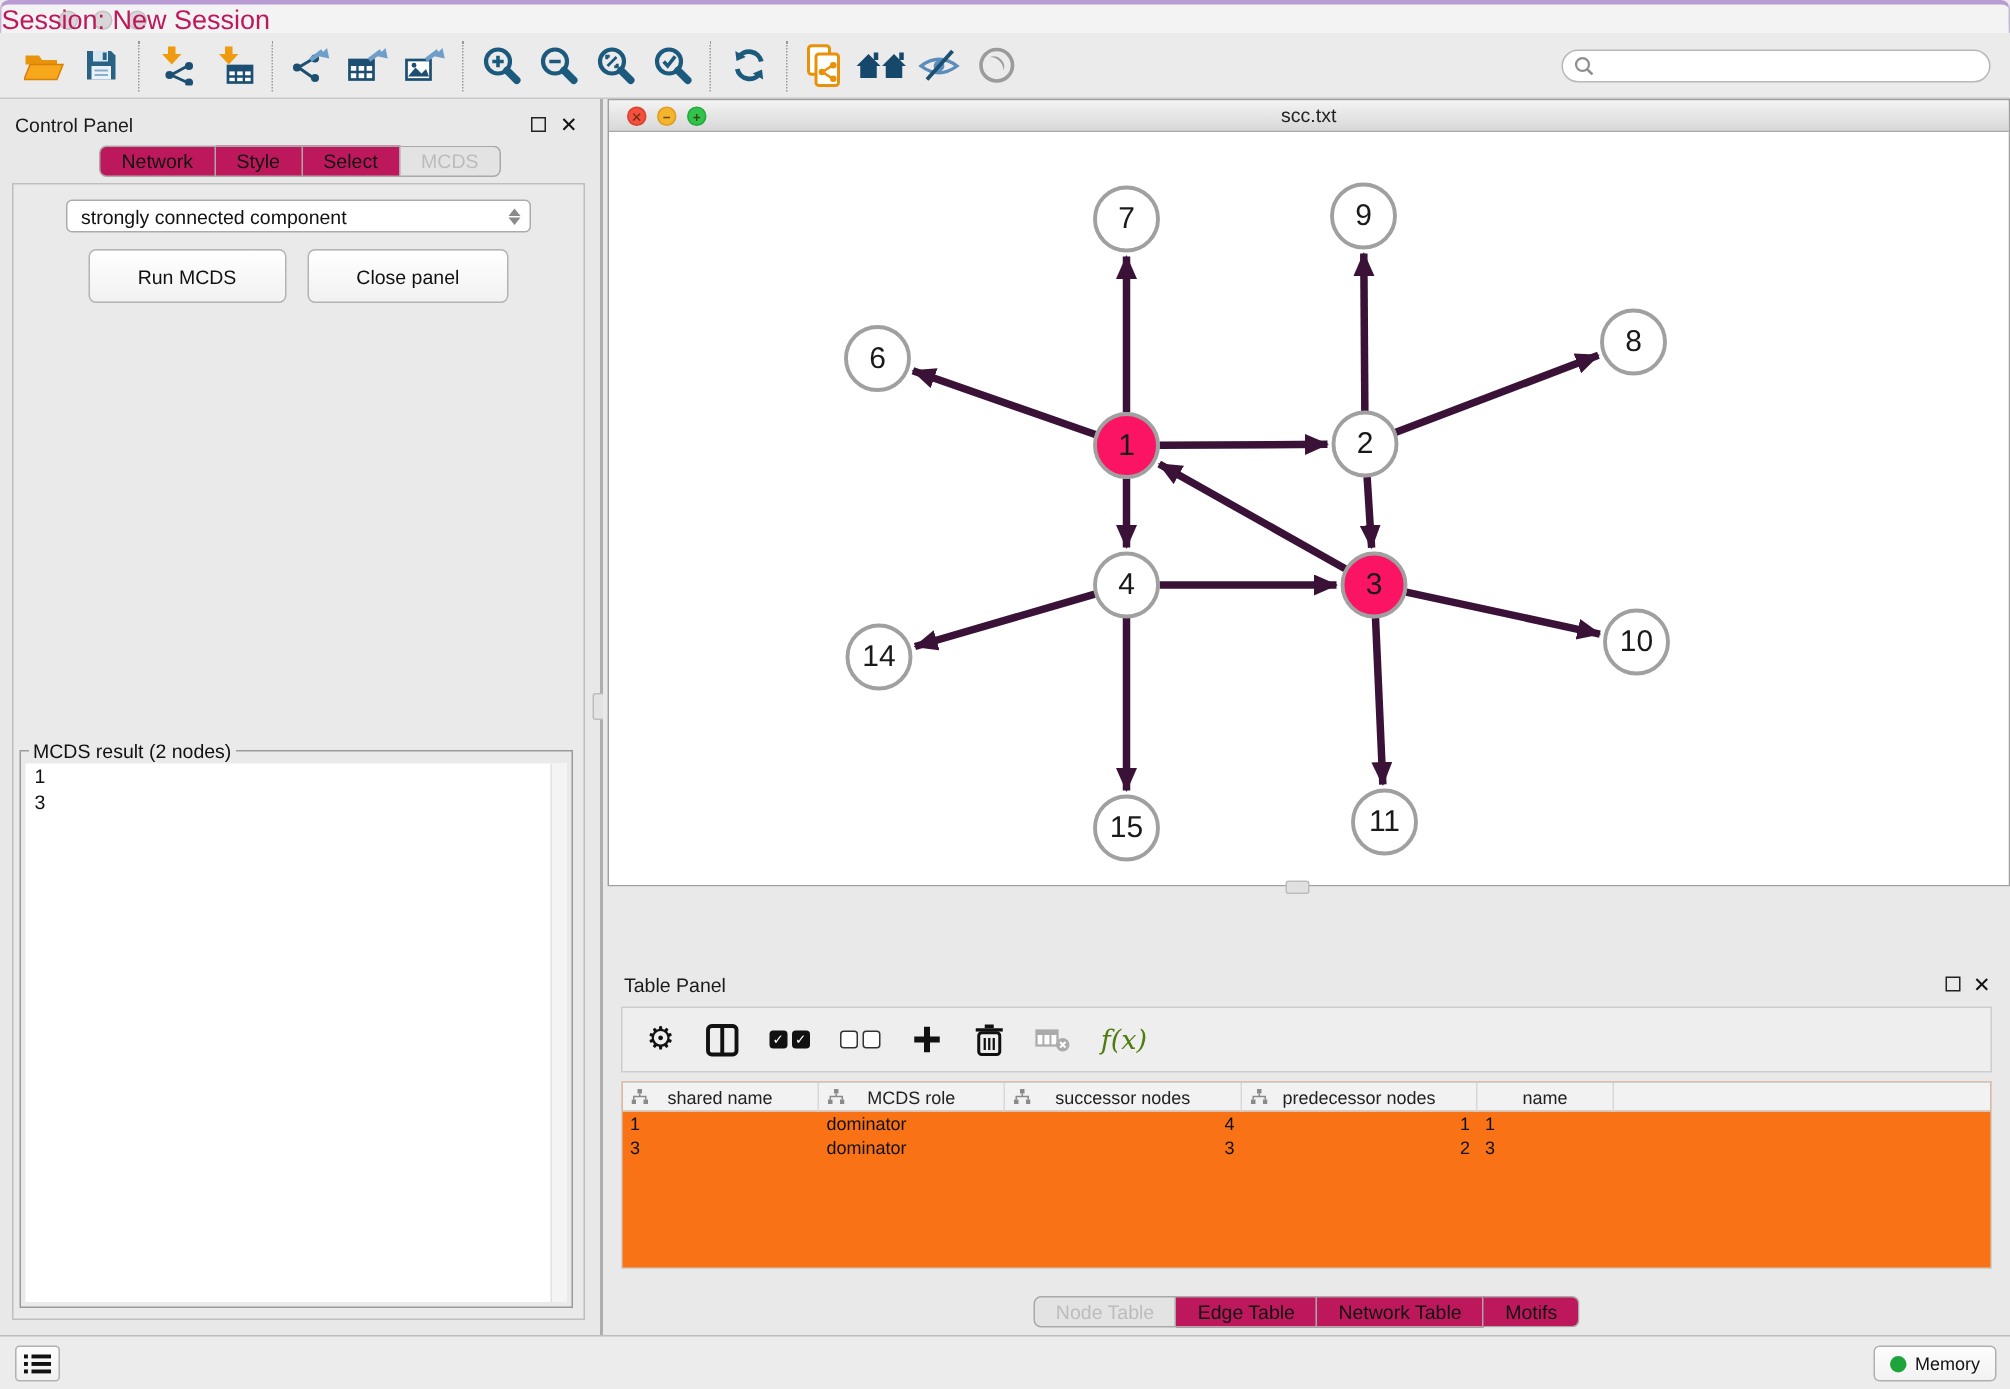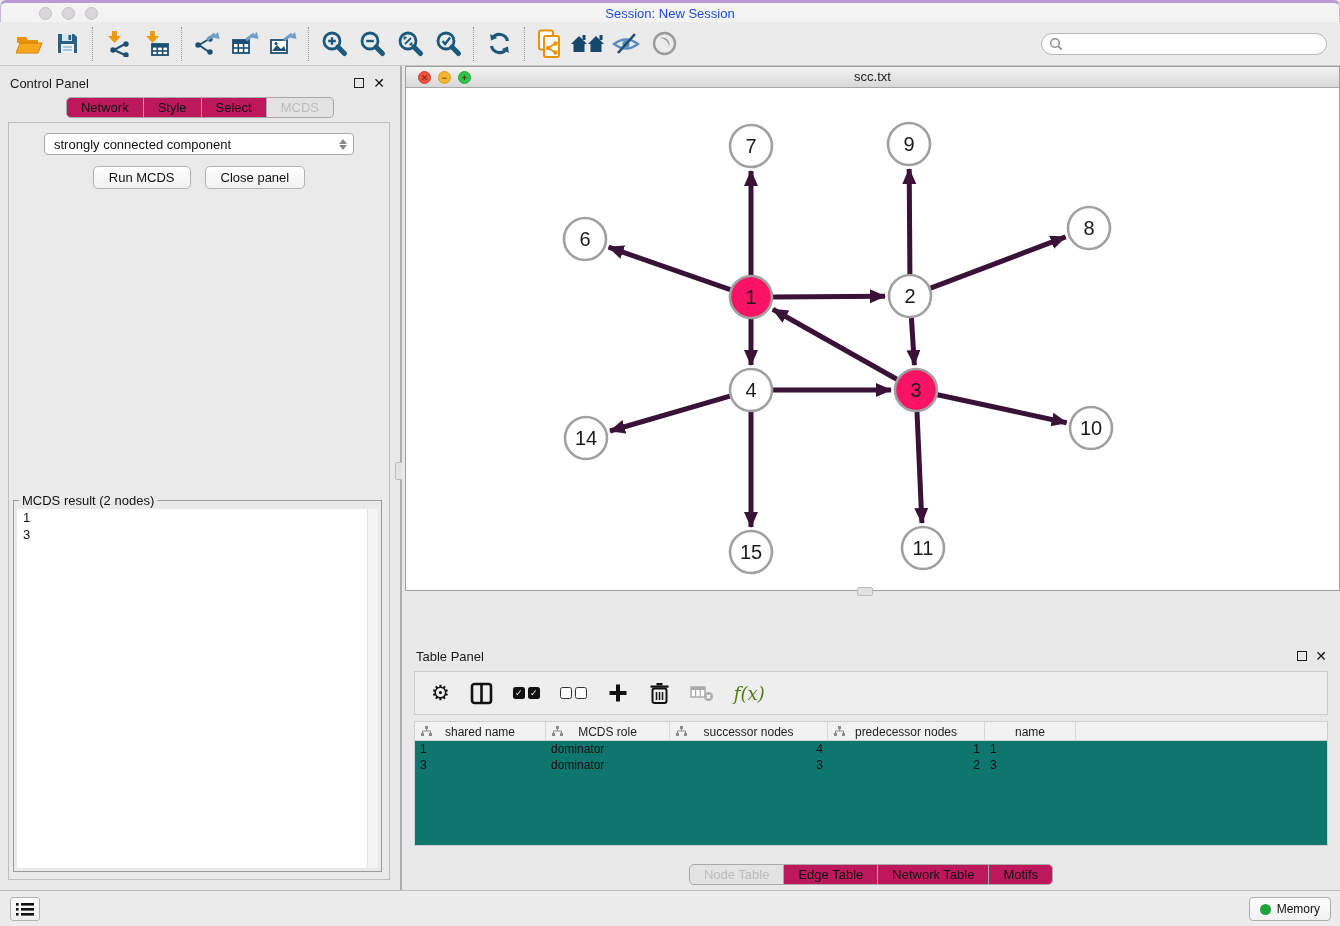--- a/index.html
+++ b/index.html
@@ -6,21 +6,21 @@
   html,body { width:1340px; height:926px; }
   body { font-family:"Liberation Sans","DejaVu Sans",sans-serif; background:#ececec; position:relative; overflow:hidden; }
 
   
   .titlebar { position:absolute; left:0; top:0; width:1340px; height:22px;
     background:#f4f3f4; border-top:3px solid #b79bd2; border-left:1px solid #c9b7da; border-right:1px solid #c9b7da;
     border-radius:6px 6px 0 0; }
   .traffic { position:absolute; top:4px; width:13px; height:13px; border-radius:50%; }
   .traffic.inactive { background:#d8d6d8; border:1px solid #c3c1c3; }
   .app-title { position:absolute; left:0; right:0; top:0; height:22px; line-height:21px;
-    text-align:center; font-size:13px; color:#1d4ed8; }
+    font-size:18px; color:#be185d; }
 
   
   .toolbar { position:absolute; left:0; top:22px; width:1340px; height:44px; background:#ebebeb;
     border-bottom:1px solid #c8c8c8; display:flex; align-items:center; padding-left:10px; }
   .tbtn { width:38px; height:38px; display:flex; align-items:center; justify-content:center; }
   .tsep { width:0; height:34px; border-left:1px dotted #999; margin:0 6px; }
   .search-wrap { position:absolute; right:13px; top:11px; width:286px; height:22px; background:#fff;
     border:1px solid #b8b8b8; border-radius:12px; display:flex; align-items:center; padding-left:7px; }
   .search-wrap input { border:none; outline:none; flex:1; height:18px; font-size:12px; background:transparent; margin-left:4px; }
 
@@ -42,21 +42,21 @@
   .cp-content { position:absolute; left:8px; right:10px; top:56px; bottom:10px; border:1px solid #bfbfbf; background:#eaeaea; }
   .opt-label { margin-top:17px; text-align:center; font-size:13px; color:#111; }
   .dropdown { width:310px; height:22px; margin:10px auto 0; background:#fff; border:1px solid #ababab;
     border-radius:4px; font-size:13px; color:#111; display:flex; align-items:center; padding:0 6px 0 9px; }
   .dropdown .dd-text { flex:1; }
   .dd-arrows { display:flex; flex-direction:column; align-items:center; gap:1px; }
   .dd-arrows i { width:0; height:0; border-left:4px solid transparent; border-right:4px solid transparent; }
   .dd-arrows i.up { border-bottom:5px solid #8a8a8a; }
   .dd-arrows i.down { border-top:5px solid #8a8a8a; }
   .btn-row { margin-top:11px; display:flex; justify-content:center; gap:14px; }
-  .mac-btn { height:23px; padding:0 15px; font-size:13px; color:#111; background:linear-gradient(#ffffff,#f1f1f1);
+  .mac-btn { height:36px; padding:0 32px; font-size:13px; color:#111; background:linear-gradient(#ffffff,#f1f1f1);
     border:1px solid #b3b3b3; border-radius:5px; line-height:21px; }
   fieldset.result-fs { position:absolute; left:4px; right:7px; top:370px; bottom:7px; border:1px solid #9b9b9b; }
   fieldset.result-fs legend { font-size:13px; color:#111; margin-left:5px; padding:0 3px; }
   .result-area { position:absolute; left:3px; right:3px; top:1px; bottom:3px; background:#fff; overflow:hidden; }
   .result-line { font-size:13px; line-height:17px; padding-left:6px; color:#111; }
   .scroll-track { position:absolute; right:0; top:0; bottom:0; width:11px; background:#f4f4f4; border-left:1px solid #e3e3e3; }
 
   
   .right-area { position:absolute; left:402px; top:66px; right:0; bottom:36px; background:#e9e9e9; }
   .net-window { position:absolute; left:3px; top:0; width:935px; height:525px; border:1px solid #9f9f9f; background:#fff; }
@@ -80,21 +80,21 @@
   .tp-toolbar { position:absolute; left:12px; right:12px; top:28px; height:44px; background:#eeeeee;
     border:1px solid #cdcdcd; display:flex; align-items:center; gap:20px; padding-left:16px; }
   .tico { display:flex; align-items:center; justify-content:center; }
   .gear-glyph { font-size:21px; color:#111; line-height:20px; }
   .chk-pair { display:flex; gap:3px; }
   .chk { width:12px; height:12px; border-radius:2.5px; }
   .chk.on { background:#111; color:#fff; font-size:9px; font-weight:bold; text-align:center; line-height:12px; }
   .chk.off { background:#fff; border:1.6px solid #333; }
   .fx { font-family:"DejaVu Serif","Liberation Serif",serif; font-style:italic; font-size:18px; color:#4d7c0f; }
 
-  .tp-table { position:absolute; left:12px; right:12px; top:78px; bottom:44px; background:#0f766e; border:1px solid #cfcfcf; overflow:hidden; }
+  .tp-table { position:absolute; left:12px; right:12px; top:78px; bottom:44px; background:#f97316; border:1px solid #cfcfcf; overflow:hidden; }
   .thead { display:flex; height:19px; background:#f2f2f2; border-bottom:1px solid #cfcfcf; }
   .th { position:relative; height:19px; border-right:1px solid #d8d8d8; font-size:12px; color:#222;
     display:flex; align-items:center; justify-content:center; }
   .th svg { position:absolute; left:6px; top:4px; }
   .trow { display:flex; height:16px; font-size:12px; color:#111; }
   .td { padding:0 5px; overflow:hidden; white-space:nowrap; line-height:16px; }
 
   .tp-tabs { position:absolute; left:0; right:0; bottom:5px; display:flex; justify-content:center; }
 
   

